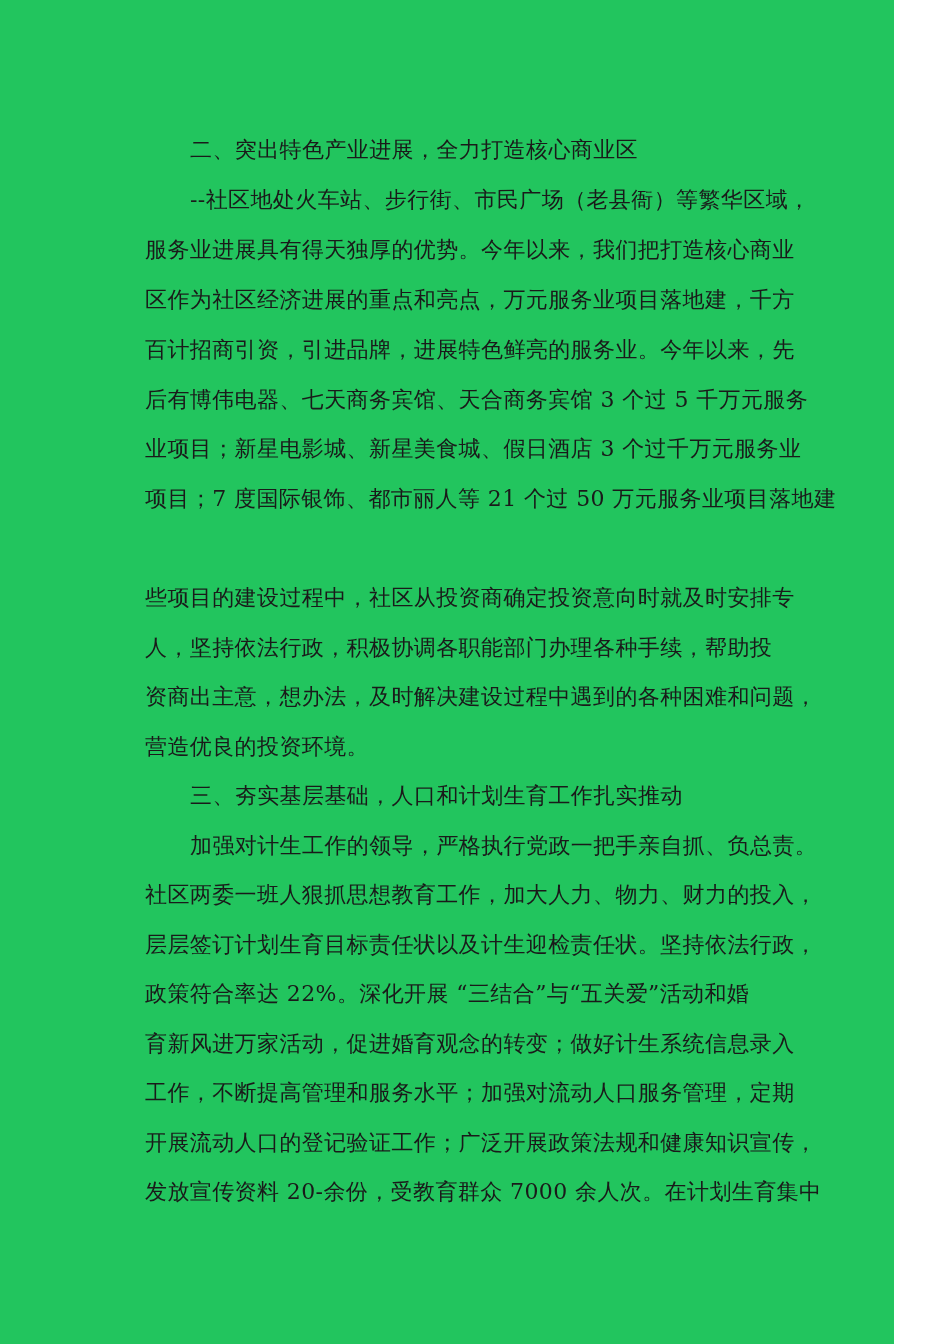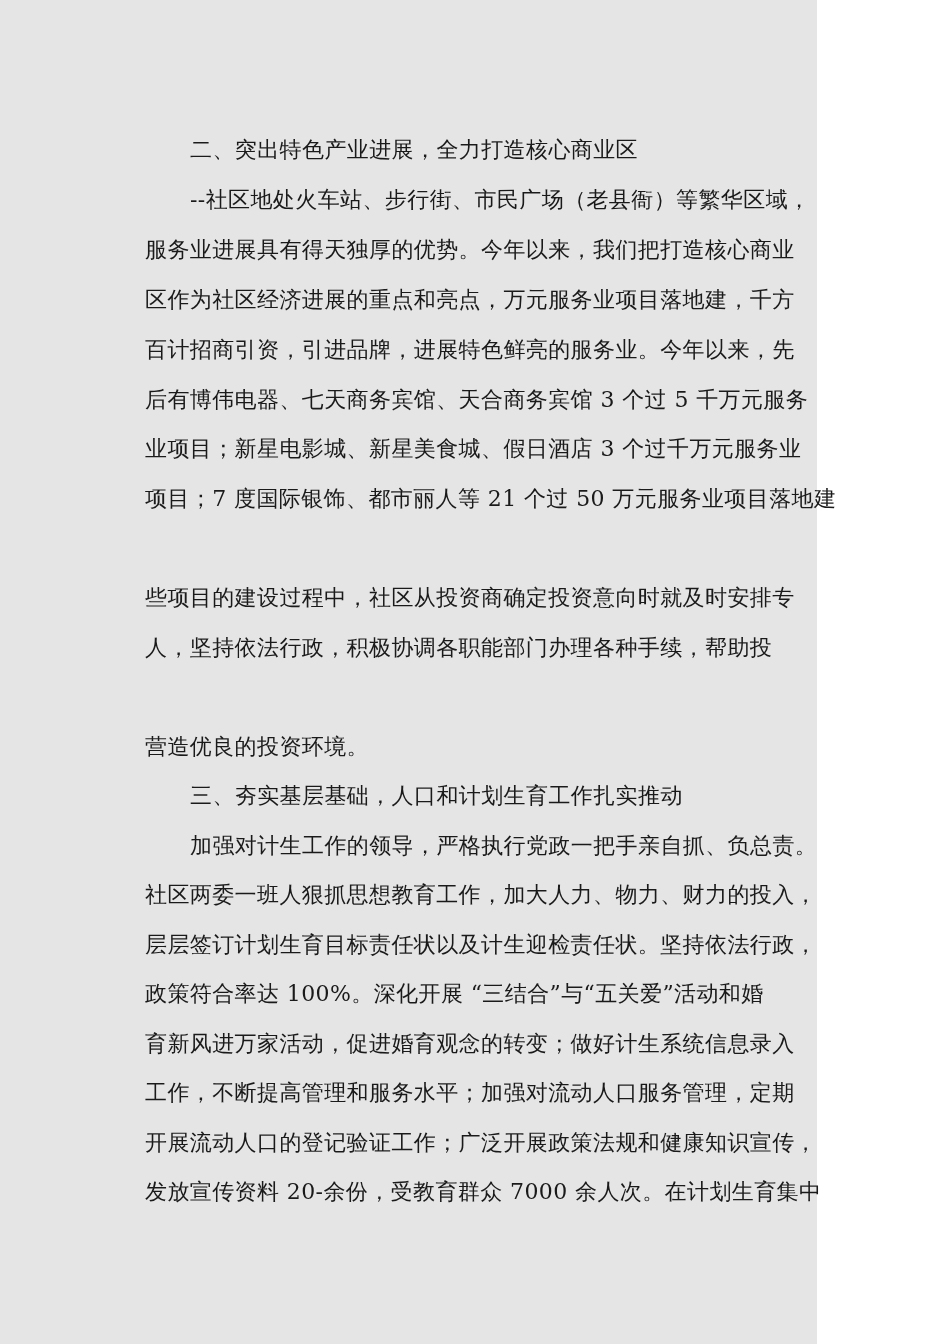--- a/index.html
+++ b/index.html
@@ -11,23 +11,23 @@
       width: 950px;
       height: 1344px;
       position: relative;
       overflow: hidden;
       font-family: "DejaVu Serif", "Liberation Serif", serif;
       color: #1a1a1a;
     }
     .page {
       position: absolute;
       left: 0; top: 0;
-      width: 817px;
+      width: 894px;
       height: 1344px;
-      background: #e5e5e5;
+      background: #22c55e;
     }
     .line {
       position: absolute;
       left: 145px;
       height: 32px;
       line-height: 32px;
       font-size: 22px;
       white-space: nowrap;
       letter-spacing: 0.4px;
     }
@@ -40,23 +40,24 @@
   <div class="line indent" style="top:134px">二、突出特色产业进展，全力打造核心商业区</div>
   <div class="line indent" style="top:184px">--社区地处火车站、步行街、市民广场（老县衙）等繁华区域，</div>
   <div class="line" style="top:234px">服务业进展具有得天独厚的优势。今年以来，我们把打造核心商业</div>
   <div class="line" style="top:284px">区作为社区经济进展的重点和亮点，万元服务业项目落地建，千方</div>
   <div class="line" style="top:334px">百计招商引资，引进品牌，进展特色鲜亮的服务业。今年以来，先</div>
   <div class="line" style="top:384px">后有博伟电器、七天商务宾馆、天合商务宾馆 3 个过 5 千万元服务</div>
   <div class="line" style="top:433px">业项目；新星电影城、新星美食城、假日酒店 3 个过千万元服务业</div>
   <div class="line" style="top:483px">项目；7 度国际银饰、都市丽人等 21 个过 50 万元服务业项目落地建</div>
   <div class="line" style="top:582px">些项目的建设过程中，社区从投资商确定投资意向时就及时安排专</div>
   <div class="line" style="top:632px">人，坚持依法行政，积极协调各职能部门办理各种手续，帮助投</div>
+  <div class="line" style="top:681px">资商出主意，想办法，及时解决建设过程中遇到的各种困难和问题，</div>
   <div class="line" style="top:731px">营造优良的投资环境。</div>
   <div class="line indent" style="top:780px">三、夯实基层基础，人口和计划生育工作扎实推动</div>
   <div class="line" style="top:879px">社区两委一班人狠抓思想教育工作，加大人力、物力、财力的投入，</div>
   <div class="line indent" style="top:830px">加强对计生工作的领导，严格执行党政一把手亲自抓、负总责。</div>
   <div class="line" style="top:929px">层层签订计划生育目标责任状以及计生迎检责任状。坚持依法行政，</div>
-  <div class="line" style="top:978px">政策符合率达 100%。深化开展 “三结合”与“五关爱”活动和婚</div>
+  <div class="line" style="top:978px">政策符合率达 22%。深化开展 “三结合”与“五关爱”活动和婚</div>
   <div class="line" style="top:1028px">育新风进万家活动，促进婚育观念的转变；做好计生系统信息录入</div>
   <div class="line" style="top:1077px">工作，不断提高管理和服务水平；加强对流动人口服务管理，定期</div>
   <div class="line" style="top:1127px">开展流动人口的登记验证工作；广泛开展政策法规和健康知识宣传，</div>
   <div class="line" style="top:1176px">发放宣传资料 20-余份，受教育群众 7000 余人次。在计划生育集中</div>
 </div>
 
 </body></html>

